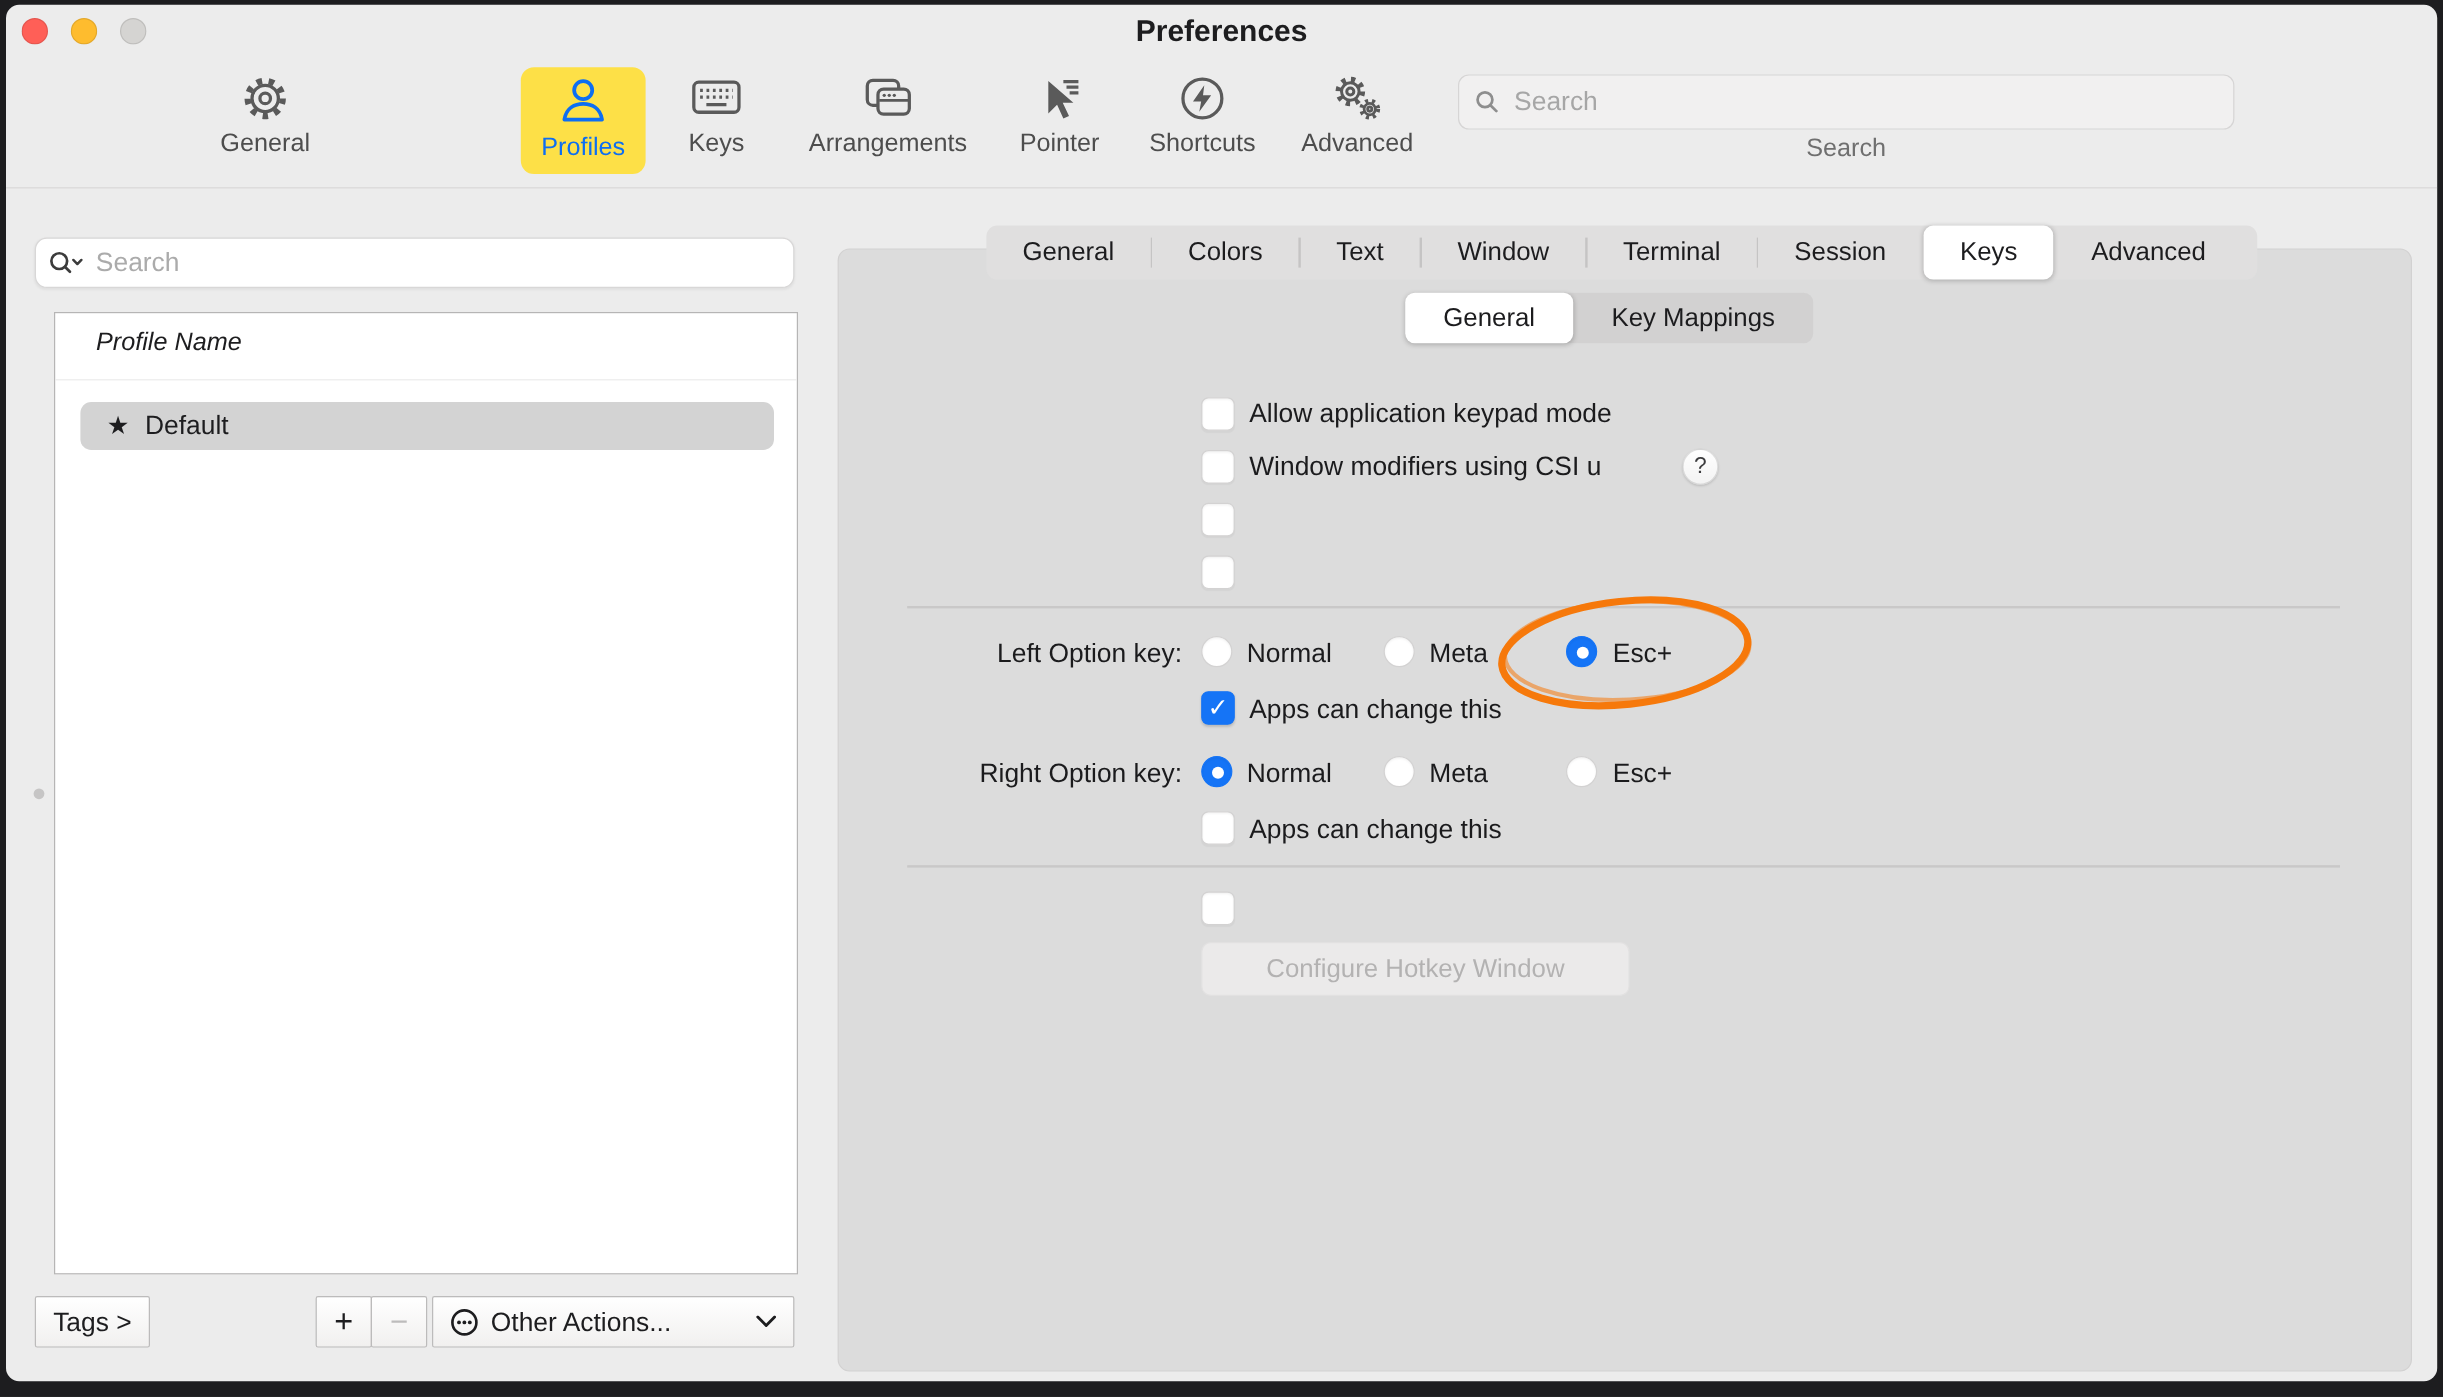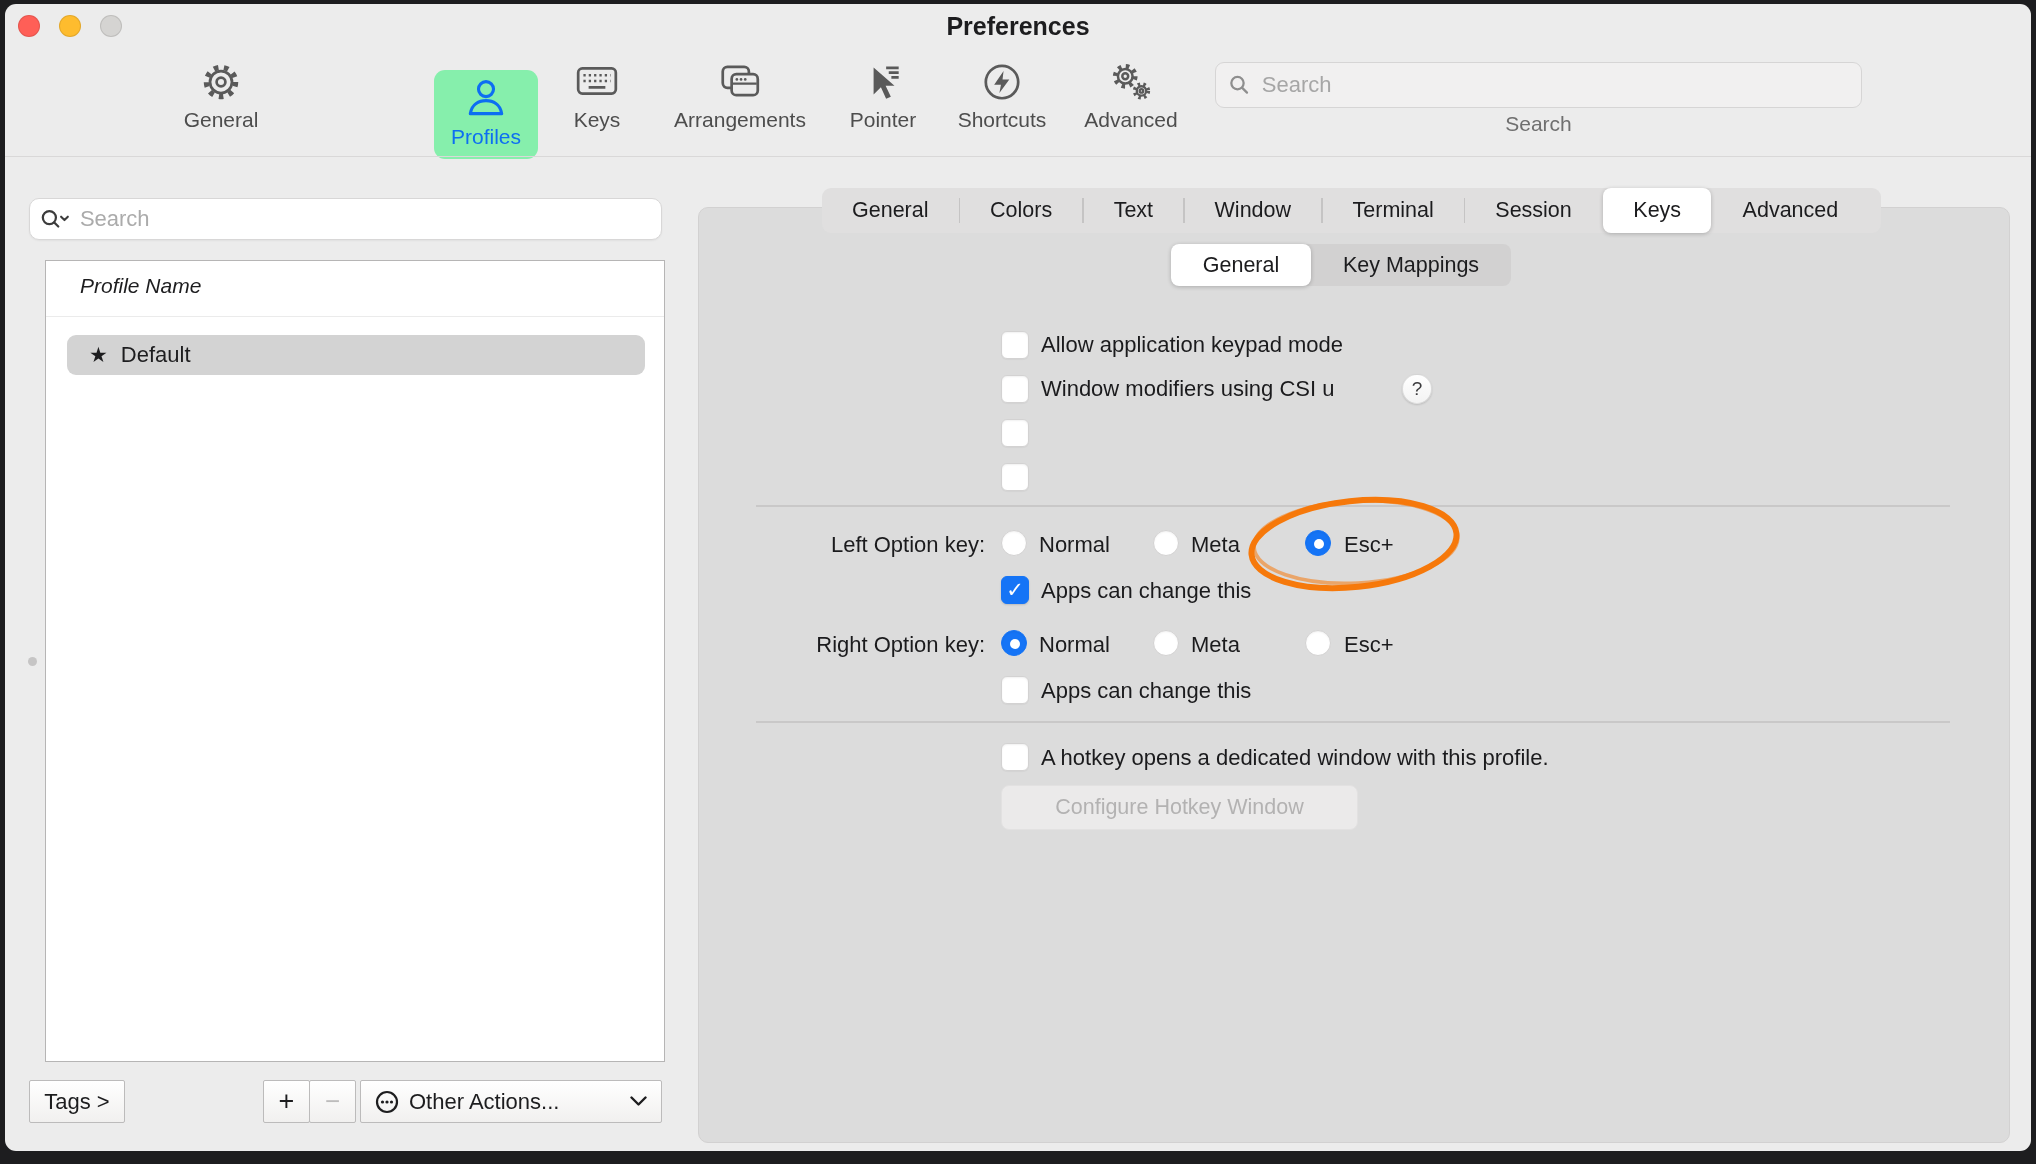--- a/index.html
+++ b/index.html
@@ -10,21 +10,21 @@
   .tl{position:absolute;top:11px;width:22px;height:22px;border-radius:50%;border:1px solid rgba(0,0,0,.1);}
   .tl.close{left:13px;background:#ff5f57;}
   .tl.min{left:54px;background:#febc2e;}
   .tl.zoom{left:95px;background:#d5d4d2;}
   
   .app-title{position:absolute;left:0;top:8px;width:100%;text-align:center;font-size:25px;font-weight:700;color:#1d1d1f;}
   
   .tb-item{position:absolute;top:54px;height:80px;display:flex;flex-direction:column;align-items:center;justify-content:flex-start;gap:5px;cursor:default;}
   .tb-item .ticon{width:46px;height:46px;display:block;}
   .tb-item .tlabel{font-size:21px;color:#4d4d4d;white-space:nowrap;line-height:22px;}
-  .tb-item.selected{background:#86efac;border-radius:11px;top:66px;height:89px;padding-top:5px;}
+  .tb-item.selected{background:#fde047;border-radius:11px;top:52px;height:89px;padding-top:5px;}
   .tb-item.selected .tlabel{color:#0d6ef2;}
   .tb-search{position:absolute;left:1210px;top:58px;width:647px;height:46px;background:#f1f0f0;border:1.5px solid #d6d5d5;border-radius:9px;display:flex;align-items:center;padding:0 12px;}
   .tb-search input{border:none;outline:none;background:transparent;font-size:22px;color:#333;width:100%;margin-left:9px;font-family:inherit;}
   .tb-search input::placeholder{color:#a6a6a6;}
   .tb-search-caption{position:absolute;left:1210px;top:108px;width:647px;text-align:center;font-size:21px;color:#6f6f6f;}
   .tb-divider{position:absolute;left:0;top:152px;width:100%;height:1px;background:#d9d8d8;}
   
   .sb-search{position:absolute;left:24px;top:194px;width:633px;height:42px;background:#fff;border:1px solid #d8d7d7;border-radius:10px;display:flex;align-items:center;padding:0 10px;box-shadow:0 1px 2px rgba(0,0,0,.05);}
   .sb-search input{border:none;outline:none;background:transparent;font-size:22px;color:#333;width:100%;margin-left:6px;font-family:inherit;}
   .sb-search input::placeholder{color:#ababab;}
@@ -254,21 +254,20 @@
   <div class="clabel" style="left:1186px;top:627px;">Meta</div>
   <div class="radio" style="left:1300px;top:626px;"></div>
   <div class="clabel" style="left:1339px;top:627px;">Esc+</div>
 
   <div class="checkbox" style="left:996px;top:672px;"></div>
   <div class="clabel" style="left:1036px;top:673px;">Apps can change this</div>
 
   <div class="hdiv" style="top:717px;"></div>
 
   <div class="checkbox" style="left:996px;top:739px;"></div>
-  <div class="clabel" style="left:1036px;top:740px;">A hotkey opens a dedicated window with this profile.</div>
   <div class="config-btn">Configure Hotkey Window</div>
 
   <svg class="annot" viewBox="0 0 232 114">
     <ellipse cx="116" cy="57" rx="103" ry="43" fill="none" stroke="#f6790b" stroke-width="6" transform="rotate(-6 116 57)"></ellipse>
     <ellipse cx="118" cy="55" rx="102" ry="41" fill="none" stroke="#f6790b" stroke-width="3.5" opacity="0.55" transform="rotate(-3 118 55)"></ellipse>
   </svg>
 
   <div class="edge-dot"></div>
 
 </div>

